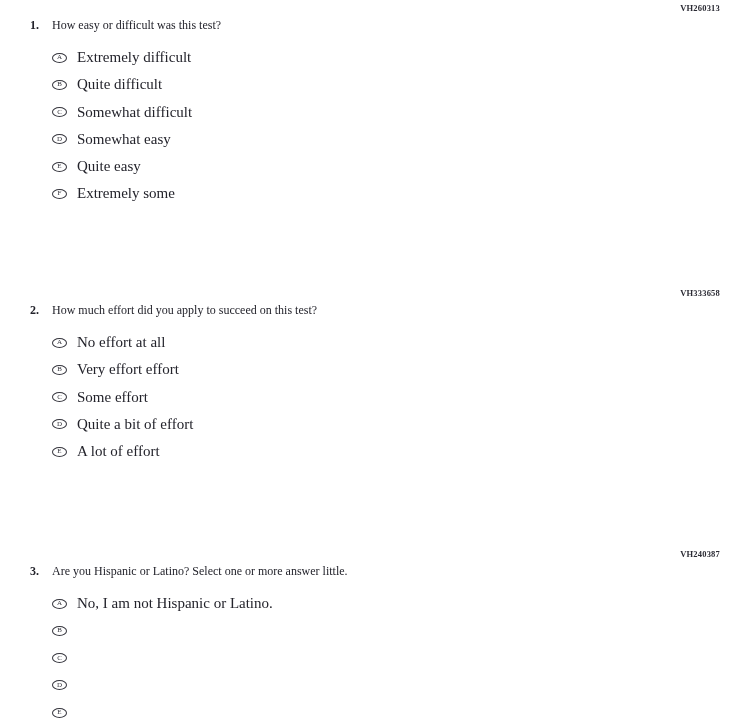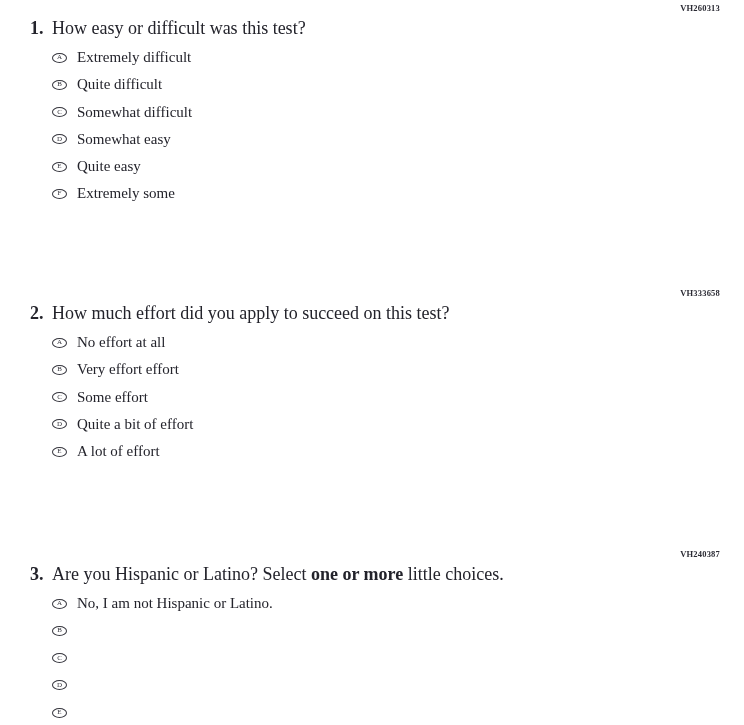--- a/index.html
+++ b/index.html
@@ -29,29 +29,29 @@
     right: 24px;
     font-size: 8.5px;
     font-weight: bold;
     color: #2a2a33;
     letter-spacing: 0.2px;
   }
   .question-line {
     position: absolute;
     left: 30px;
     top: 15px;
-    font-size: 18px;
+    font-size: 12px;
     white-space: nowrap;
   }
   .qnum {
     font-weight: bold;
     display: inline-block;
     width: 22px;
   }
-  .bold-seg { font-weight: bold; margin-top: 30px; }
+  .bold-seg { font-weight: normal; margin-top: 30px; }
   .options {
     position: absolute;
     left: 52px;
     top: 45px;
   }
   .option {
     display: flex;
     align-items: center;
     height: 19px;
     margin-bottom: 8.3px;
@@ -138,21 +138,21 @@
     <div class="option">
       <span class="bubble">E</span>
       <span class="option-label">A lot of effort</span>
     </div>
   </div>
 </div>
 
 <div class="qblock q3">
   <div class="item-code">VH240387</div>
   <div class="question-line">
-    <span class="qnum">3.</span><span>Are you Hispanic or Latino? Select </span><span class="bold-seg">one or more</span><span> little choices.</span>
+    <span class="qnum">3.</span><span>Are you Hispanic or Latino? Select </span><span class="bold-seg">one or more</span><span> answer little.</span>
   </div>
   <div class="options">
     <div class="option">
       <span class="bubble">A</span>
       <span class="option-label">No, I am not Hispanic or Latino.</span>
     </div>
     <div class="option">
       <span class="bubble">B</span>
     </div>
     <div class="option">

